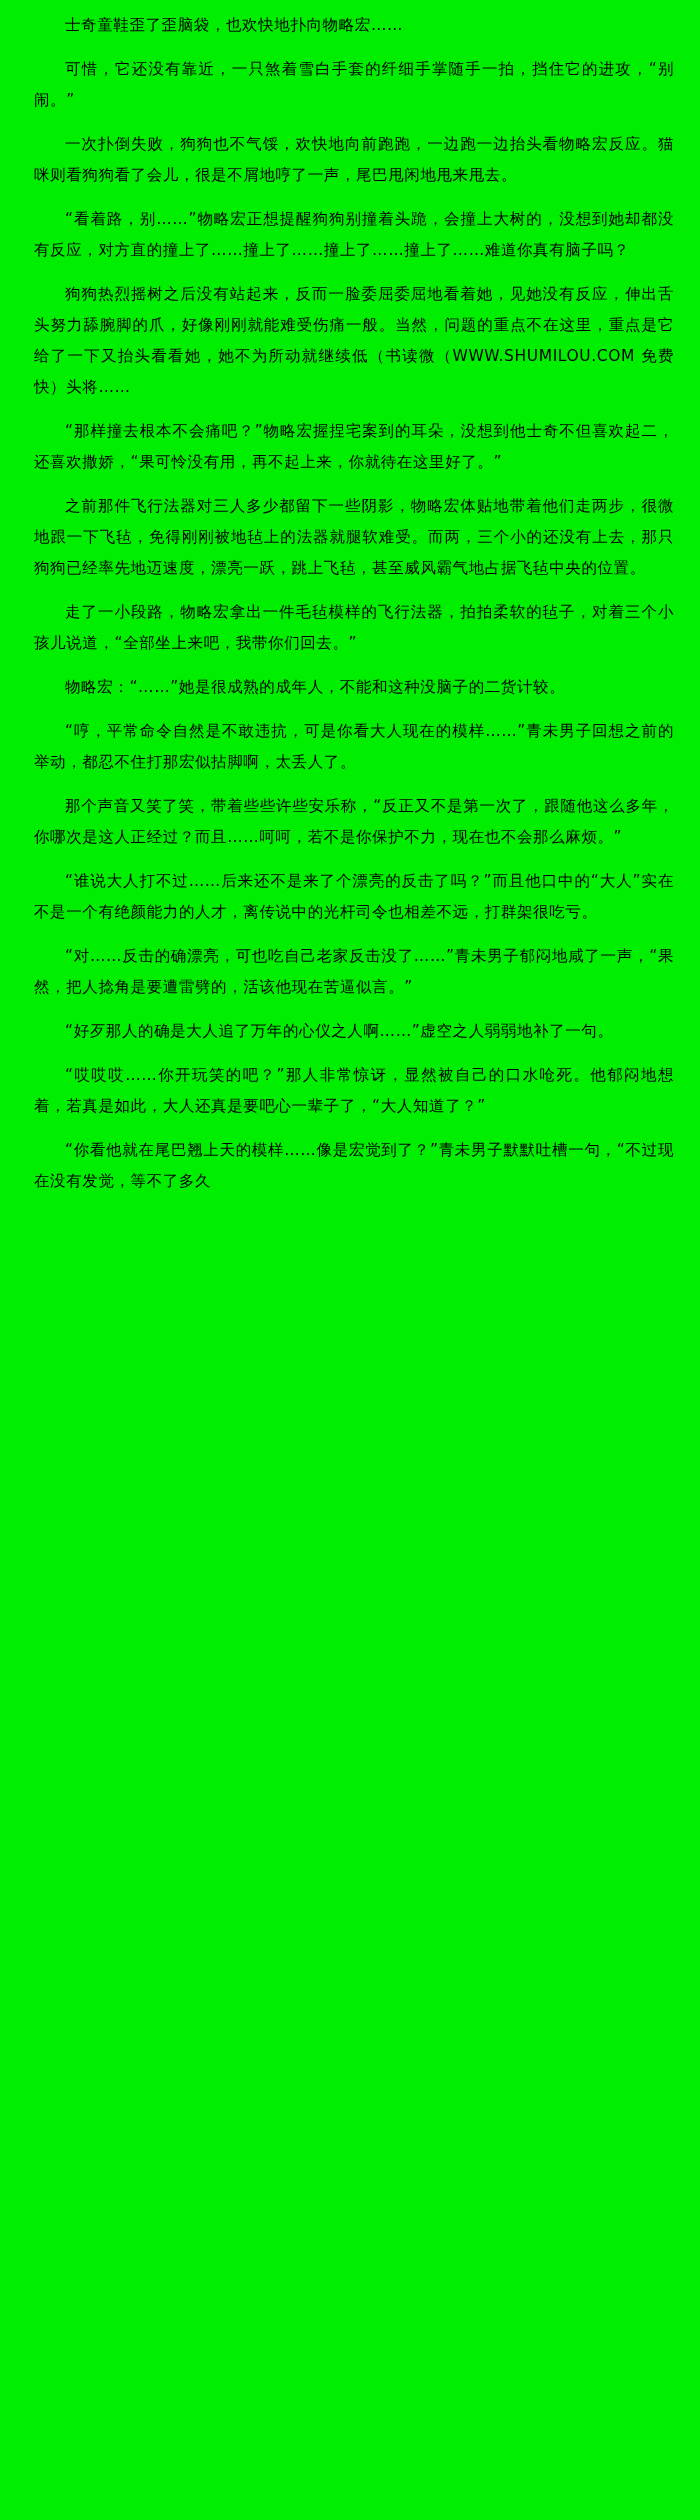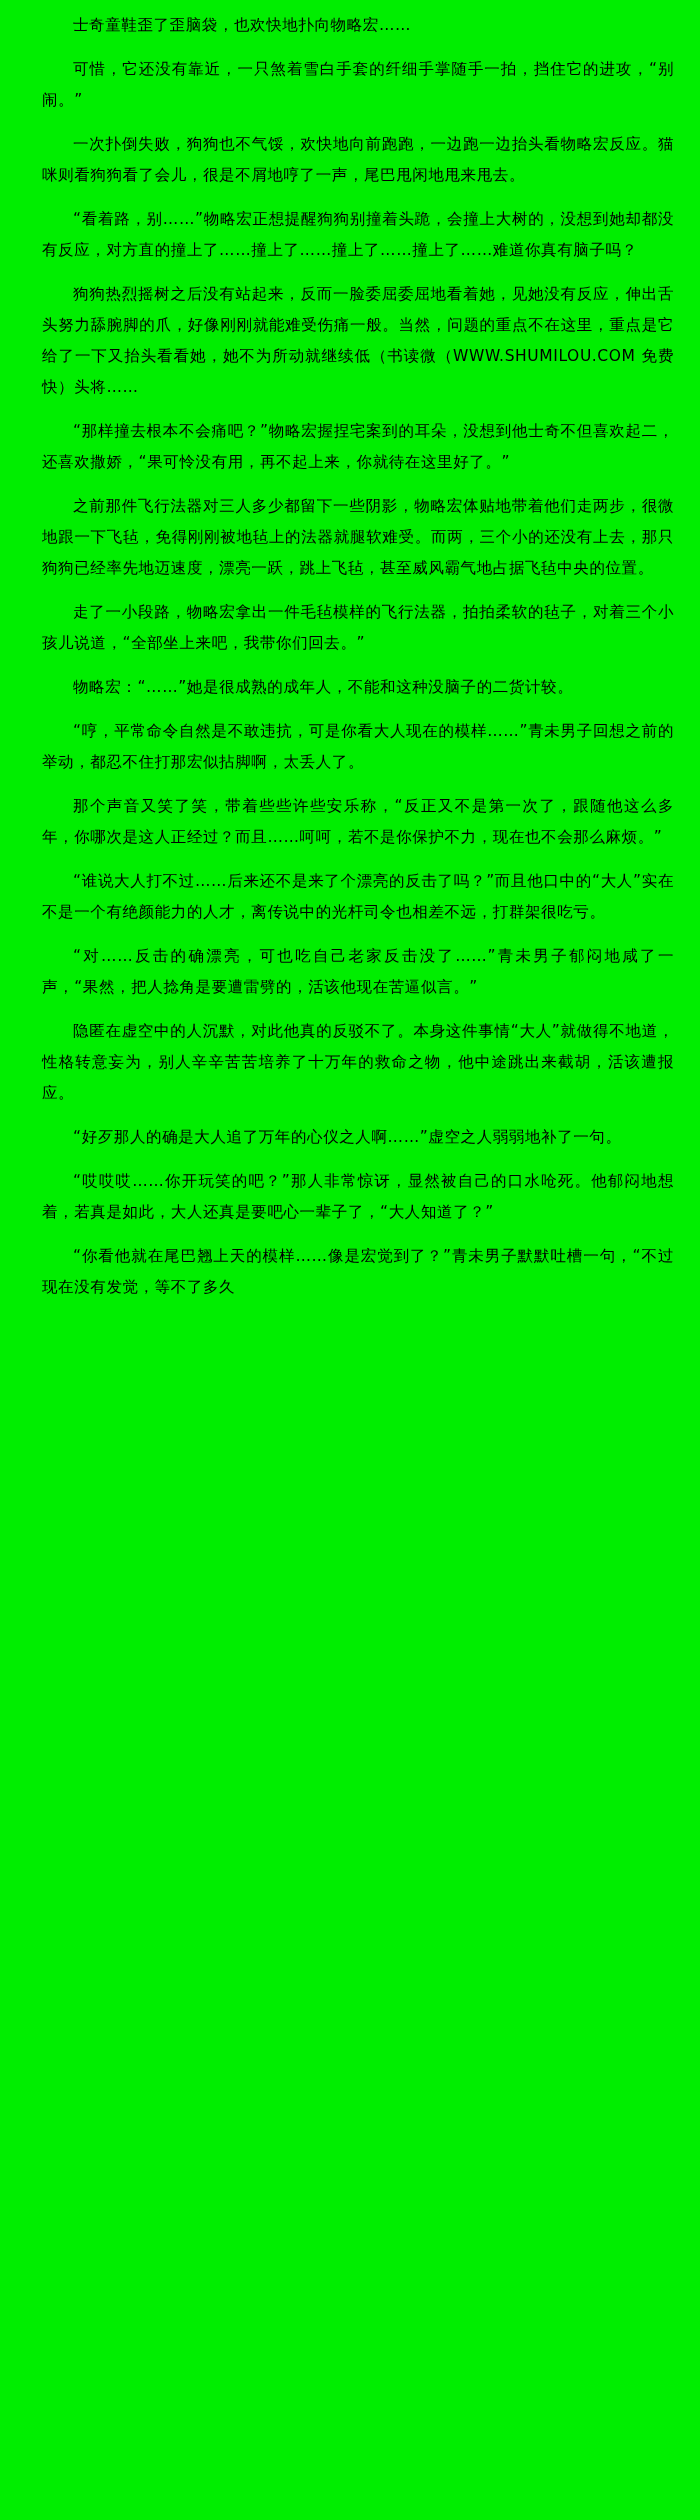--- a/index.html
+++ b/index.html
@@ -20,21 +20,21 @@
     padding: 10px 26px 10px 26px;
     position: relative;
   }
   .para {
     color: #000000;
     font-size: 15.5px;
     line-height: 31px;
     letter-spacing: 0.6px;
     text-align: justify;
     text-indent: 2em;
-    margin: 0 0 13px 16px;
+    margin: 0 0 13px 8px;
     word-break: break-all;
   }
 </style>
 </head>
 <body>
 
 <div id="page" style="background: rgb(0, 238, 0); color: rgb(0, 0, 0);">
   <div id="paragraphs">
       <p class="para">士奇童鞋歪了歪脑袋，也欢快地扑向物略宏……</p>
       <p class="para">可惜，它还没有靠近，一只煞着雪白手套的纤细手掌随手一拍，挡住它的进攻，“别闹。”</p>
@@ -42,18 +42,17 @@
       <p class="para">“看着路，别……”物略宏正想提醒狗狗别撞着头跪，会撞上大树的，没想到她却都没有反应，对方直的撞上了……撞上了……撞上了……撞上了……难道你真有脑子吗？</p>
       <p class="para">狗狗热烈摇树之后没有站起来，反而一脸委屈委屈地看着她，见她没有反应，伸出舌头努力舔腕脚的爪，好像刚刚就能难受伤痛一般。当然，问题的重点不在这里，重点是它给了一下又抬头看看她，她不为所动就继续低（书读微（WWW.SHUMILOU.COM 免费快）头将……</p>
       <p class="para">“那样撞去根本不会痛吧？”物略宏握捏宅案到的耳朵，没想到他士奇不但喜欢起二，还喜欢撒娇，“果可怜没有用，再不起上来，你就待在这里好了。”</p>
       <p class="para">之前那件飞行法器对三人多少都留下一些阴影，物略宏体贴地带着他们走两步，很微地跟一下飞毡，免得刚刚被地毡上的法器就腿软难受。而两，三个小的还没有上去，那只狗狗已经率先地迈速度，漂亮一跃，跳上飞毡，甚至威风霸气地占据飞毡中央的位置。</p>
       <p class="para">走了一小段路，物略宏拿出一件毛毡模样的飞行法器，拍拍柔软的毡子，对着三个小孩儿说道，“全部坐上来吧，我带你们回去。”</p>
       <p class="para">物略宏：“……”她是很成熟的成年人，不能和这种没脑子的二货计较。</p>
       <p class="para">“哼，平常命令自然是不敢违抗，可是你看大人现在的模样……”青未男子回想之前的举动，都忍不住打那宏似拈脚啊，太丢人了。</p>
       <p class="para">那个声音又笑了笑，带着些些许些安乐称，“反正又不是第一次了，跟随他这么多年，你哪次是这人正经过？而且……呵呵，若不是你保护不力，现在也不会那么麻烦。”</p>
       <p class="para">“谁说大人打不过……后来还不是来了个漂亮的反击了吗？”而且他口中的“大人”实在不是一个有绝颜能力的人才，离传说中的光杆司令也相差不远，打群架很吃亏。</p>
       <p class="para">“对……反击的确漂亮，可也吃自己老家反击没了……”青未男子郁闷地咸了一声，“果然，把人捻角是要遭雷劈的，活该他现在苦逼似言。”</p>
-      <p class="para">隐匿在虚空中的人沉默，对此他真的反驳不了。本身这件事情“大人”就做得不地道，性格转意妄为，别人辛辛苦苦培养了十万年的救命之物，他中途跳出来截胡，活该遭报应。</p>
       <p class="para">“好歹那人的确是大人追了万年的心仪之人啊……”虚空之人弱弱地补了一句。</p>
       <p class="para">“哎哎哎……你开玩笑的吧？”那人非常惊讶，显然被自己的口水呛死。他郁闷地想着，若真是如此，大人还真是要吧心一辈子了，“大人知道了？”</p>
       <p class="para">“你看他就在尾巴翘上天的模样……像是宏觉到了？”青未男子默默吐槽一句，“不过现在没有发觉，等不了多久</p>
     </div>
 </div>
 
 </body></html>

